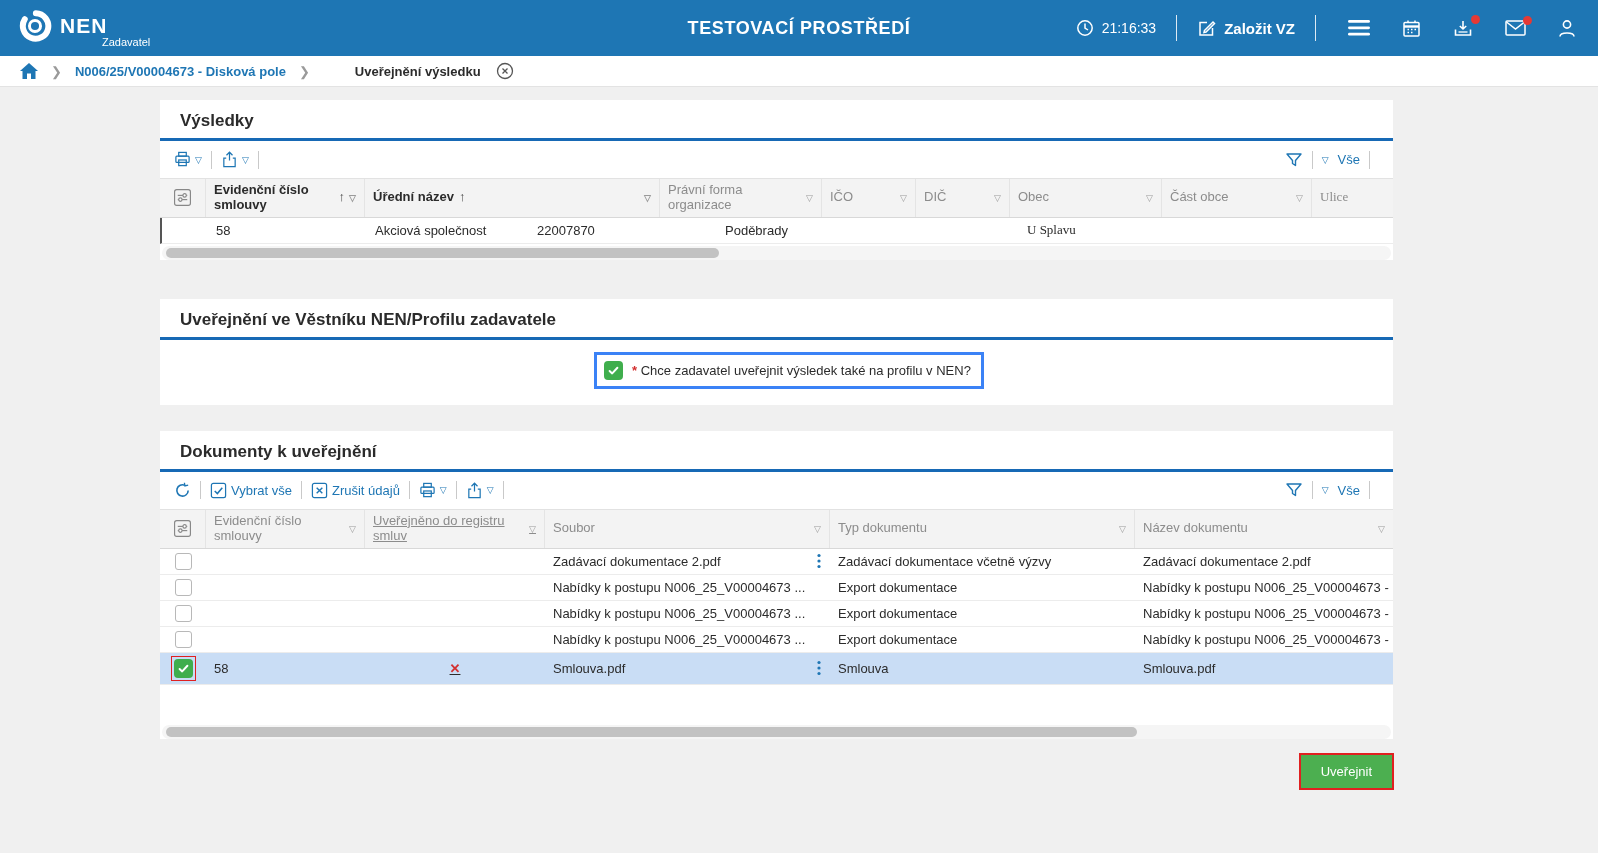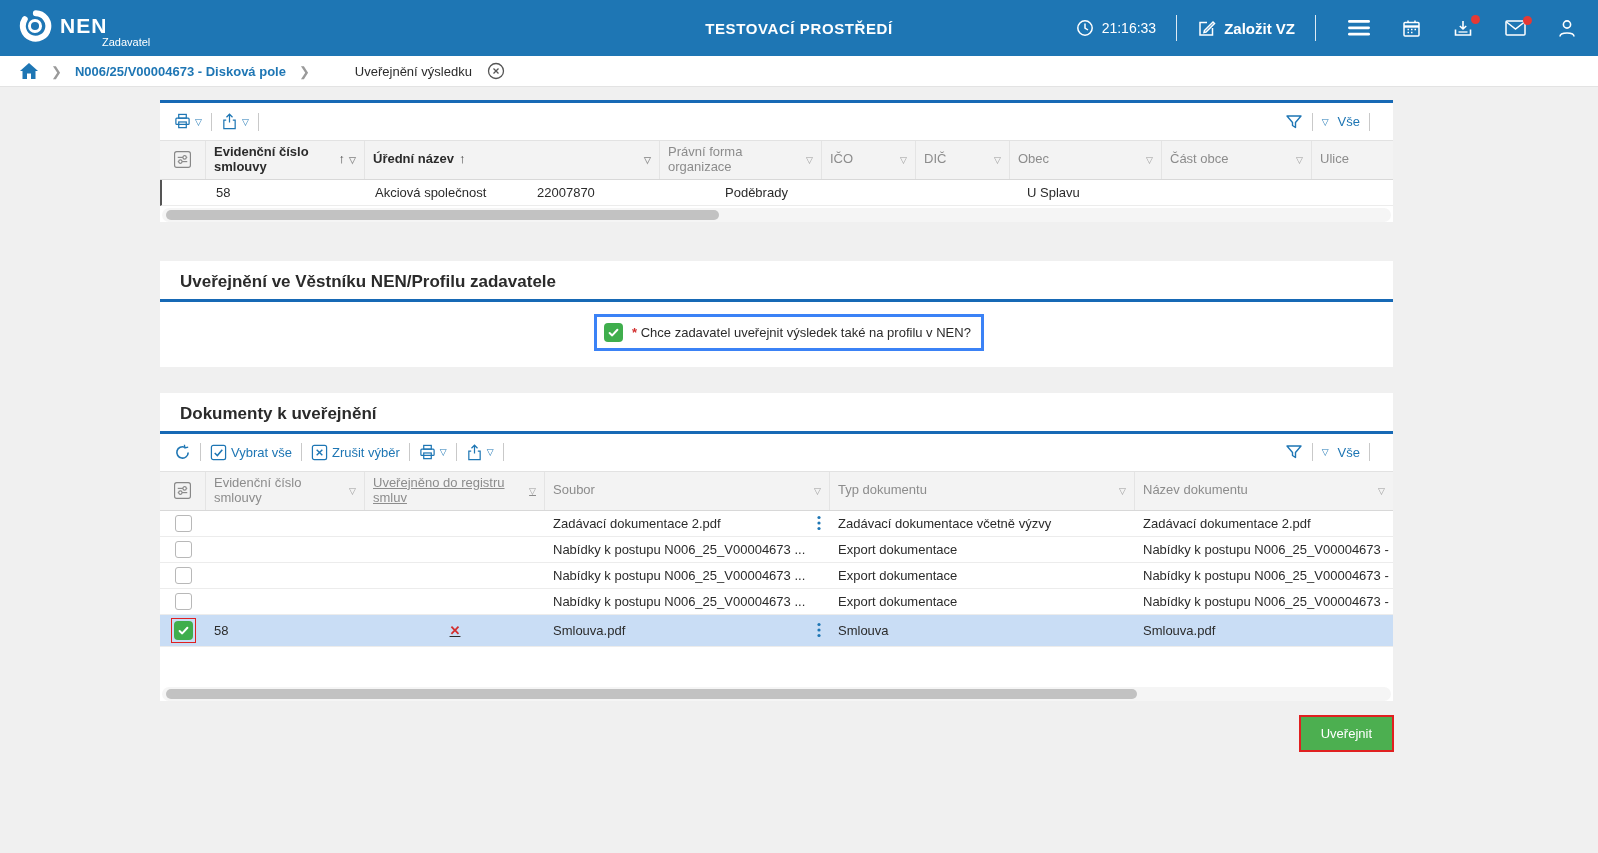--- a/index.html
+++ b/index.html
@@ -14,39 +14,39 @@
   .topbar {
     height:56px; background:#1e76b4; color:#fff;
     display:flex; align-items:center; padding:0 18px; position:relative;
   }
   .brand { display:flex; align-items:flex-start; gap:8px; }
   .brand-text { line-height:1; padding-top:6px; }
   .brand-name { font-size:21px; font-weight:bold; letter-spacing:1px; }
   .brand-sub { font-size:11px; margin-left:42px; margin-top:1px; }
   .env-title {
     position:absolute; left:50%; top:50%; transform:translate(-50%,-50%);
-    font-size:15px; font-weight:bold; letter-spacing:.6px; white-space:nowrap;
+    font-size:18px; font-weight:bold; letter-spacing:.6px; white-space:nowrap;
   }
   .topbar-right { margin-left:auto; display:flex; align-items:center; gap:14px; }
   .tb-group { display:flex; align-items:center; gap:8px; }
   .tb-divider { width:1px; height:26px; background:rgba(255,255,255,.85); margin:0 6px; }
   .tb-time { font-size:14px; }
   .tb-zalozit { font-size:15px; font-weight:bold; }
   .tb-icon { position:relative; cursor:pointer; display:flex; align-items:center; justify-content:center; width:26px; }
   .badge { position:absolute; top:-4px; right:-4px; width:9px; height:9px; background:#e53935; border-radius:50%; }
   .icon-gap { display:flex; align-items:center; gap:26px; margin-left:10px; }
 
   
   .breadcrumbbar {
     height:31px; background:#fff; display:flex; align-items:center;
     padding-left:20px; gap:13px; border-bottom:1px solid #e3e3e3;
   }
   .crumb-sep { color:#9a9a9a; font-size:13px; }
   .crumb-link { color:#1e76b4; font-weight:bold; font-size:13px; cursor:pointer; }
-  .crumb-current { color:#2b2b2b; font-weight:normal; font-size:13px;padding-left:32px; }
+  .crumb-current { color:#2b2b2b; font-weight:bold; font-size:13px;padding-left:32px; }
   .crumb-close { margin-left:2px; cursor:pointer; }
 
   
   .content { padding:13px 205px 0 160px; }
   .card { background:#fff; }
   .card + .card-gap { height:12px; }
   .card-title { padding:11px 20px 7px; font-size:17px; font-weight:bold; color:#2b2b2b; }
   .card-underline { height:3px; background:#1769b5; }
 
   
@@ -71,21 +71,21 @@
   .th .sp { flex:1; }
   .sort-arrow { color:#444; font-size:13px; margin-left:5px; font-weight:normal; }
   .caret { color:#9a9a9a; font-size:9px; margin-left:4px; }
   .trow { display:flex; align-items:center; min-height:26px; border-bottom:1px solid #ececec; background:#fff; }
   .td { padding:3px 8px; font-size:13px; color:#2b2b2b; white-space:nowrap; overflow:hidden; display:flex; align-items:center; }
   .focused-left { border-left:2px solid #555; }
 
   
   .c1-0{width:46px;justify-content:center;} .c1-1{width:159px;} .c1-2{width:295px;}
   .c1-3{width:162px;} .c1-4{width:94px;} .c1-5{width:94px;} .c1-6{width:152px;}
-  .c1-7{width:150px;} .c1-8{width:81px;border-right:none;}
+  .c1-7{width:150px;} .c1-8{width:81px;border-right:none;font-family:Liberation Serif, serif;}
   
   .c2-0{width:46px;justify-content:center;} .c2-1{width:159px;} .c2-2{width:180px;text-decoration:underline;}
   .c2-3{width:285px;gap:24px;} .c2-4{width:305px;} .c2-5{width:258px;}
 
   .kebab { margin-left:auto; flex:none; }
   .red-x { color:#d32f2f; font-weight:bold; font-size:13px; margin:0 auto; }
   .row-selected { background:#c9ddf5; }
 
   
   .hscroll { position:relative; height:14px; background:#f5f5f5; border-radius:7px; margin:2px 2px 2px 2px; }
@@ -209,20 +209,21 @@
     <svg width="18" height="18" viewBox="0 0 18 18" fill="none" stroke="#555" stroke-width="1.3">
       <circle cx="9" cy="9" r="7.5"></circle>
         <path d="M6.5 6.5 L11.5 11.5 M11.5 6.5 L6.5 11.5"></path>
     </svg>
   </span>
 </div>
 
 <div class="content">
 
   <div class="card">
+    <div class="card-title">Výsledky</div>
     <div class="card-underline"></div>
 
     <div class="toolbar">
       <span class="tool">
         <svg width="17" height="17" viewBox="0 0 18 18" fill="none" stroke="#1e76b4" stroke-width="1.3">
           <rect x="5" y="1.5" width="8" height="4"></rect>
             <rect x="2" y="5.5" width="14" height="6.5" rx="1"></rect>
             <rect x="5" y="9.5" width="8" height="6"></rect>
         </svg>
         <span class="tool-caret">▽</span>
@@ -360,21 +361,21 @@
             <polyline points="5,9.5 7.8,12.2 13,6" stroke-width="1.6"></polyline>
         </svg>
         <span>Vybrat vše</span>
       </span>
       <span class="v-div"></span>
       <span class="tool">
         <svg width="17" height="17" viewBox="0 0 18 18" fill="none" stroke="#1e76b4" stroke-width="1.3">
           <rect x="1.5" y="1.5" width="15" height="15" rx="2"></rect>
             <path d="M6 6 L12 12 M12 6 L6 12" stroke-width="1.5"></path>
         </svg>
-        <span>Zrušit výběr</span>
+        <span>Zrušit údajů</span>
       </span>
       <span class="v-div"></span>
       <span class="tool">
         <svg width="17" height="17" viewBox="0 0 18 18" fill="none" stroke="#1e76b4" stroke-width="1.3">
           <rect x="5" y="1.5" width="8" height="4"></rect>
             <rect x="2" y="5.5" width="14" height="6.5" rx="1"></rect>
             <rect x="5" y="9.5" width="8" height="6"></rect>
         </svg>
         <span class="tool-caret">▽</span>
       </span>

